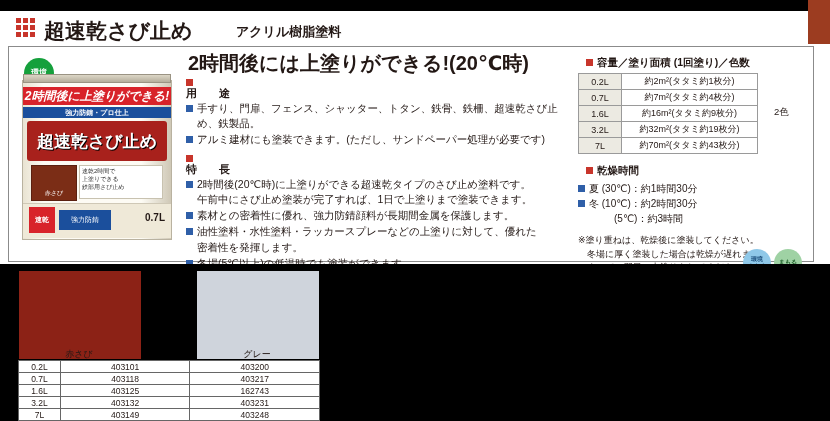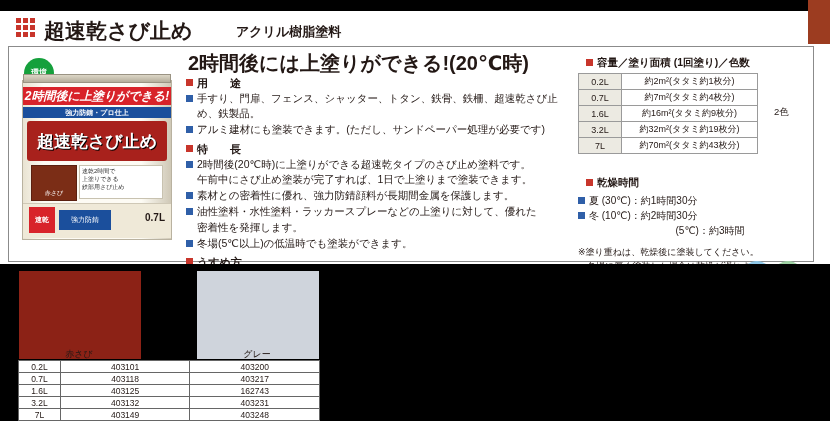--- a/index.html
+++ b/index.html
@@ -100,21 +100,21 @@
     position:absolute;left:36px;top:6px;width:52px;height:20px;background:#1b4f9c;
     color:#fff;font-size:7px;display:flex;align-items:center;justify-content:center;
   }
   .can-size{
     position:absolute;right:6px;top:8px;font-size:10px;font-weight:bold;color:#231815;
   }
 
   
   .txtcol{position:absolute;left:186px;top:76px;width:374px;}
   .sec{margin-bottom:4px;}
-  .sec-head{font-size:11px;font-weight:bold;color:#231815;display:flex;align-items:flex-start;}
+  .sec-head{font-size:11px;font-weight:bold;color:#231815;display:flex;align-items:flex-start;flex-direction:column;}
   .sq-red{display:inline-block;width:7px;height:7px;background:#c8352b;margin:3px 4px 0 0;flex:0 0 auto;}
   .sq-blue{display:inline-block;width:7px;height:7px;background:#2f5fa8;margin:4px 4px 0 0;flex:0 0 auto;}
   .sec-body{font-size:10.5px;line-height:1.45;color:#231815;}
   .bullet{display:flex;align-items:flex-start;margin-bottom:1px;}
   .bullet .txt{flex:1;}
 
   
   .rightcol{position:absolute;left:578px;top:56px;width:228px;}
   .rhead{font-size:10.5px;font-weight:bold;display:flex;align-items:flex-start;margin-bottom:3px;padding-left:8px;}
   .cap-table{border-collapse:collapse;width:180px;font-size:9px;}
@@ -123,21 +123,21 @@
     background:#fff;
   }
   .cap-table td.vol{width:34px;background:#eceae2;}
   .cap-table td.area{width:118px;margin-top:32px;}
   .cap-right{
     position:absolute;left:196px;top:0;width:34px;font-size:9.5px;
     display:flex;align-items:center;height:78px;
   }
   .cap-wrap{position:relative;width:230px;}
 
-  .dry{margin-top:22px;text-align:center;}
+  .dry{margin-top:10px;}
   .dry-lines{font-size:10px;line-height:1.5;}
   .note{margin-top:8px;font-size:9px;line-height:1.5;color:#231815;}
 
   .eco-marks{position:absolute;right:4px;bottom:-2px;display:flex;gap:3px;}
   .eco-circle{
     width:28px;height:28px;border-radius:50%;background:#8fc8e8;color:#1c4f7c;
     font-size:6px;font-weight:bold;display:flex;align-items:center;justify-content:center;
     text-align:center;line-height:1.05;
   }
   .eco-circle.g{background:#9fd2a4;color:#1c5c27;}

